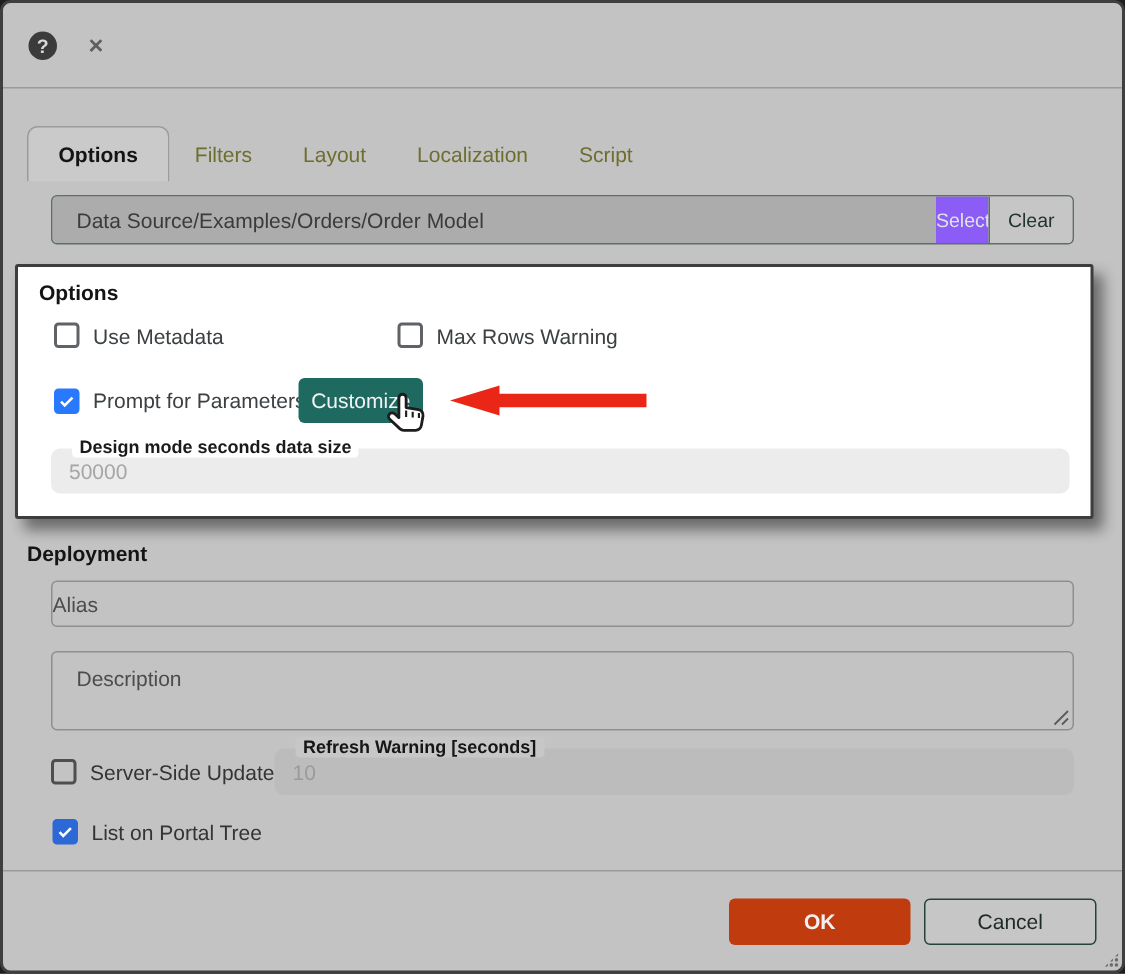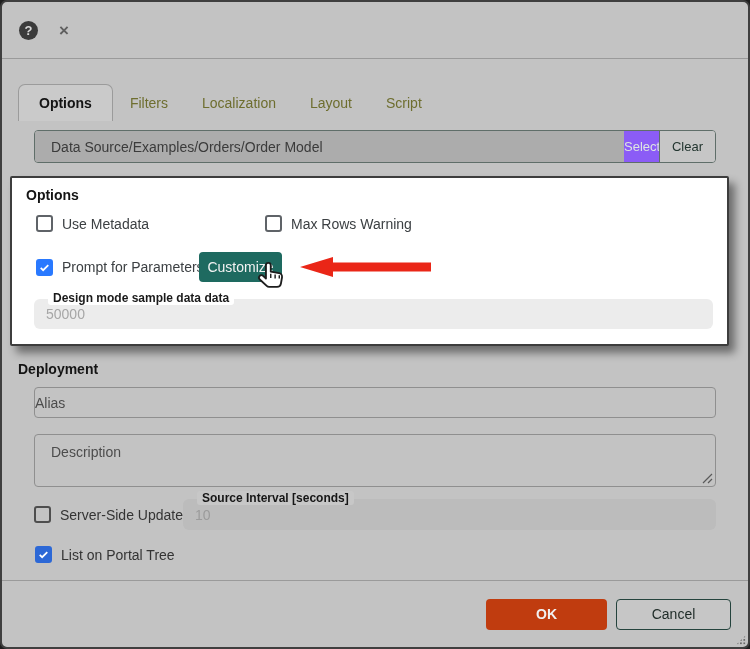--- a/index.html
+++ b/index.html
@@ -95,22 +95,22 @@
   <div class="header">
     <div class="help-icon">?</div>
     <div class="close-icon">×</div>
   </div>
 
   <div class="body">
 
     <div class="tabs">
       <div class="tab active">Options</div>
       <div class="tab">Filters</div>
+      <div class="tab">Layout</div>
       <div class="tab">Localization</div>
-      <div class="tab">Layout</div>
       <div class="tab">Script</div>
     </div>
 
     <div class="ds-row">
       <div class="ds-input">Data Source/Examples/Orders/Order Model</div>
       <button class="btn-select">Select</button>
       <button class="btn-clear">Clear</button>
     </div>
 
     <div class="highlight-box">
@@ -145,21 +145,21 @@
           <path d="M1 11 L34 1 L34 6.5 L132 6.5 L132 15.5 L34 15.5 L34 21 Z" fill="#ea2617"></path>
         </svg>
       </div>
 
       <svg class="cursor-hand" viewBox="0 0 32 32">
         <path d="M12.2 2.6c-1.25 0-2.2 1-2.2 2.2v12.1l-2.6-2.4c-.95-.9-2.45-.8-3.25.2-.75.95-.65 2.3.25 3.1l6.3 5.9c.6.55 1.35.85 2.15.85h7.3c1.75 0 3.25-1.25 3.55-3l1-5.7c.3-1.85-.95-3.6-2.8-3.9l-7.5-1.25V4.8c0-1.2-.95-2.2-2.2-2.2z" fill="#ffffff" stroke="#1d1d1d" stroke-width="1.7" stroke-linejoin="round"></path>
         <path d="M14.4 12.5v4 M18.4 13.2v3.6 M22.2 14v3" stroke="#1d1d1d" stroke-width="1.3" fill="none"></path>
       </svg>
 
       <div class="design-field">
-        <span class="float-label">Design mode sample data data</span>
+        <span class="float-label">Design mode seconds data size</span>
         <div class="design-input">50000</div>
       </div>
     </div>
 
     <div class="section-label lbl-dep">Deployment</div>
 
     <div class="alias-wrap">
       <input class="alias-input" type="text" placeholder="Alias" style="">
     </div>
 
@@ -171,21 +171,21 @@
     </div>
 
     <div class="server-row">
       <div class="cb-item">
         <span class="checkbox dim">
           
         </span>
         <span class="cb-label">Server-Side Update</span>
       </div>
       <div class="refresh-field">
-        <span class="float-label">Source Interval [seconds]</span>
+        <span class="float-label">Refresh Warning [seconds]</span>
         <div class="refresh-input">10</div>
       </div>
     </div>
 
     <div class="portal-row">
       <span class="checkbox dim checked">
         <svg viewBox="0 0 24 24">
             <path d="M5 12.5l4.5 4.5L19 7.5" stroke="#fff" stroke-width="3.2" fill="none"></path>
           </svg>
       </span>

